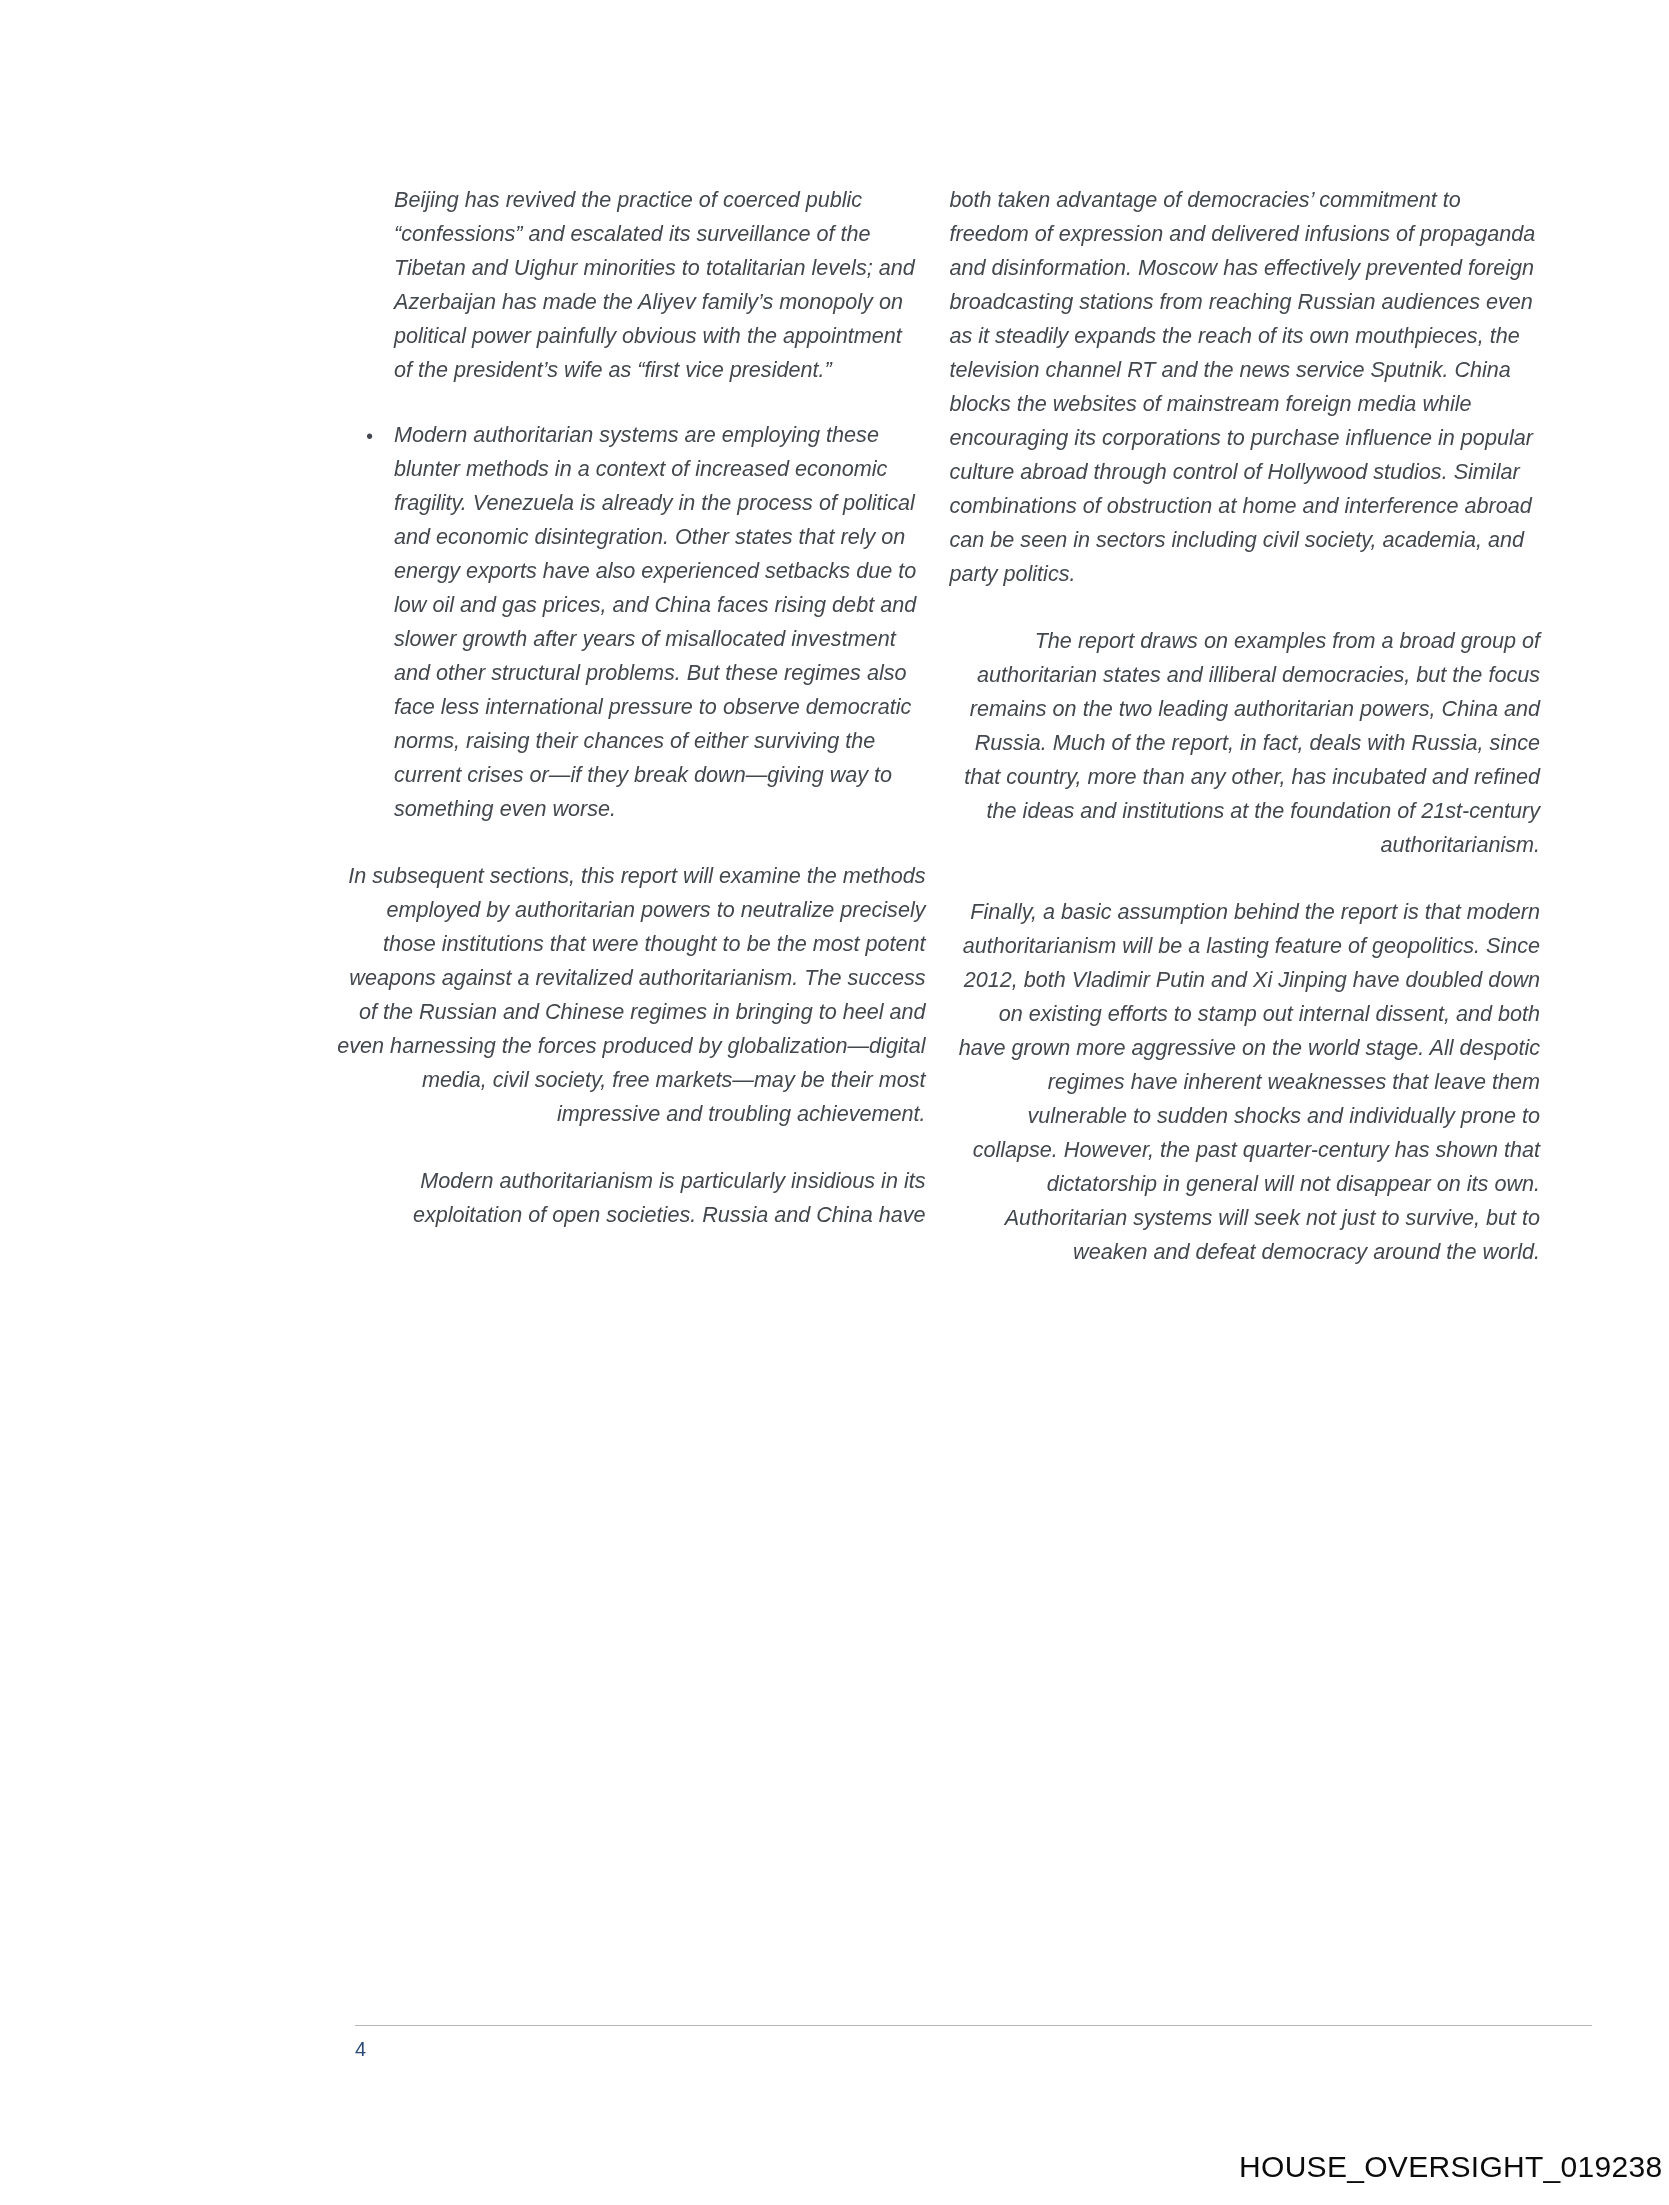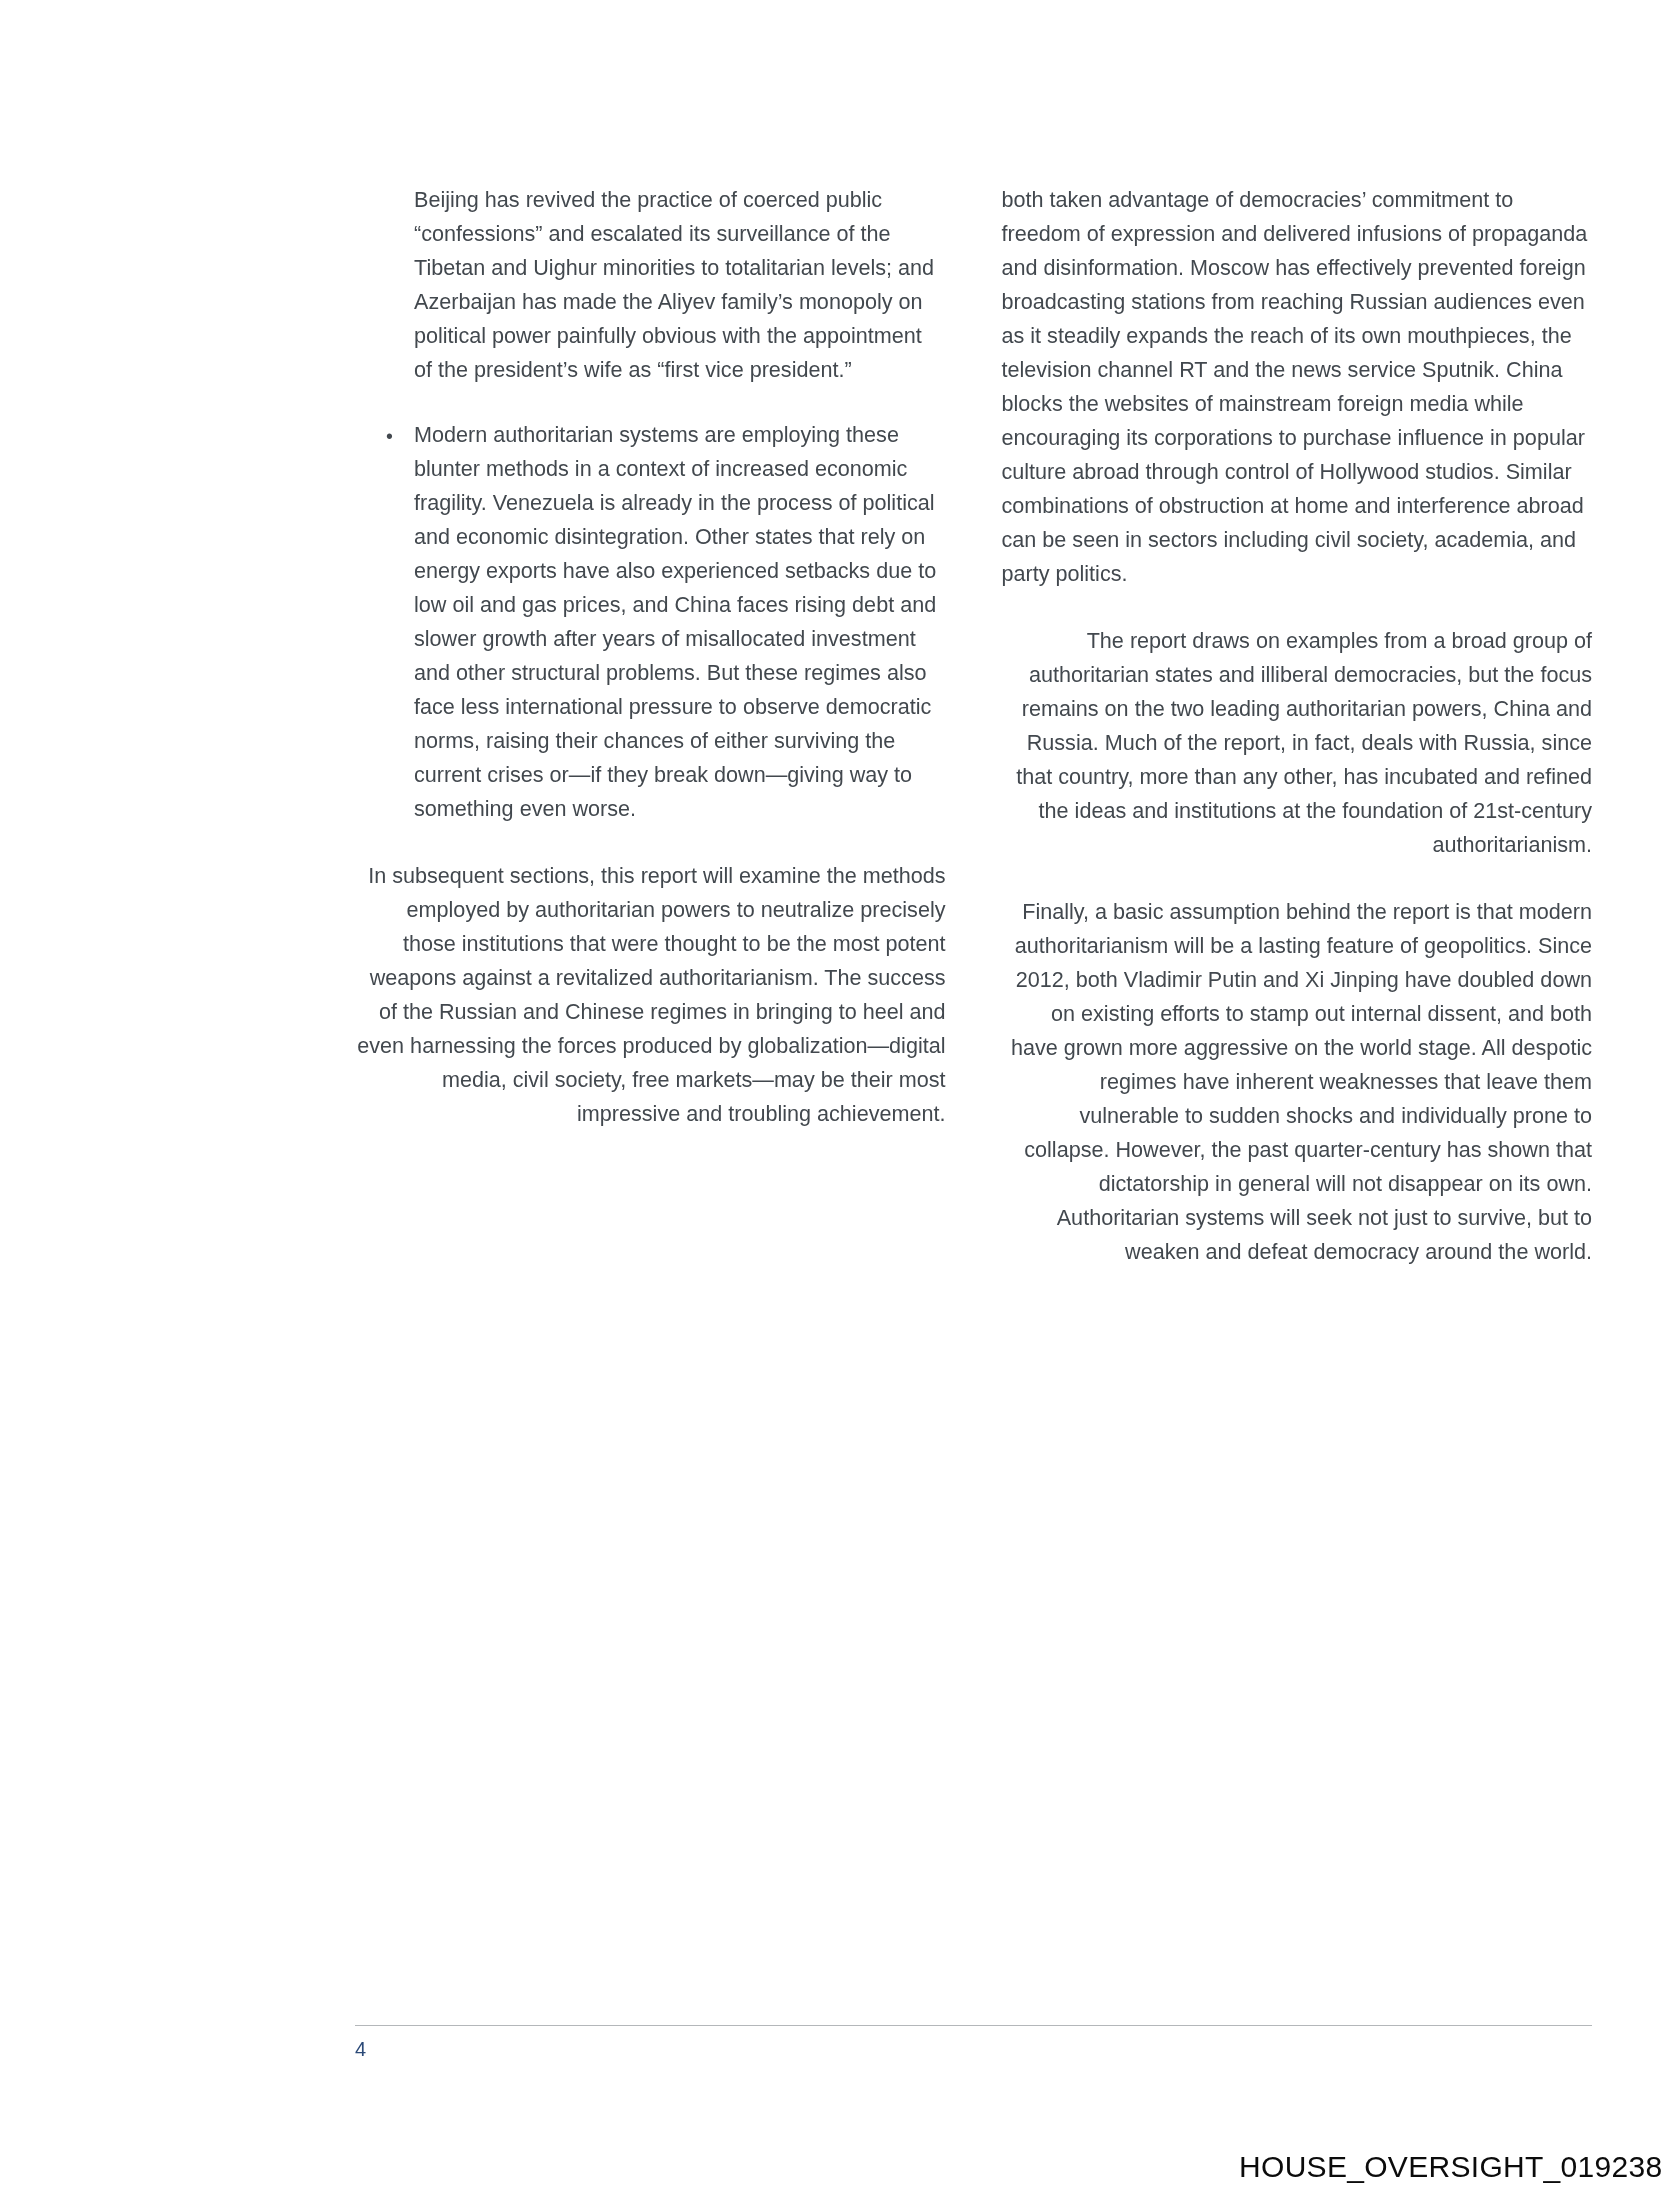--- a/index.html
+++ b/index.html
@@ -30,25 +30,26 @@
     color: #1e3765;
   }
   .header-rest {
     color: #5d6267;
     font-weight: normal;
   }
 
   
   .columns {
     position: absolute;
-    left: 355px;
+    left: 335px;
     top: 183px;
     width: 1237px;
     display: flex;
-    gap: 56px;
+    gap: 24px;
+    font-style: italic;
   }
   .col {
     width: calc((100% - 56px) / 2);
   }
   .para {
     margin: 0;
     font-size: 21.6px;
     line-height: 34px;
     color: #42484e;
     text-align: left;
@@ -113,20 +114,21 @@
     <section class="col">
       <p class="para indent">Beijing has revived the practice of coerced public “confessions” and escalated its surveillance of the Tibetan and Uighur minorities to totalitarian levels; and Azerbaijan has made the Aliyev family’s monopoly on political power painfully obvious with the appointment of the president’s wife as “first vice president.”</p>
 
       <div class="bullet-item">
         <span class="bullet-glyph">•</span>
         <p class="para">Modern authoritarian systems are employing these blunter methods in a context of increased economic fragility. Venezuela is already in the process of political and economic disintegration. Other states that rely on energy exports have also experienced setbacks due to low oil and gas prices, and China faces rising debt and slower growth after years of misallocated investment and other structural problems. But these regimes also face less international pressure to observe democratic norms, raising their chances of either surviving the current crises or—if they break down—giving way to something even worse.</p>
       </div>
 
       <p class="para spaced">In subsequent sections, this report will examine the methods employed by authoritarian powers to neutralize precisely those institutions that were thought to be the most potent weapons against a revitalized authoritarianism. The success of the Russian and Chinese regimes in bringing to heel and even harnessing the forces produced by globalization—digital media, civil society, free markets—may be their most impressive and troubling achievement.</p>
 
+      <p class="para spaced">Modern authoritarianism is particularly insidious in its exploitation of open societies. Russia and China have</p>
     </section>
 
     <section class="col">
       <p class="para">both taken advantage of democracies’ commitment to freedom of expression and delivered infusions of propaganda and disinformation. Moscow has effectively prevented foreign broadcasting stations from reaching Russian audiences even as it steadily expands the reach of its own mouthpieces, the television channel RT and the news service Sputnik. China blocks the websites of mainstream foreign media while encouraging its corporations to purchase influence in popular culture abroad through control of Hollywood studios. Similar combinations of obstruction at home and interference abroad can be seen in sectors including civil society, academia, and party politics.</p>
 
       <p class="para spaced">The report draws on examples from a broad group of authoritarian states and illiberal democracies, but the focus remains on the two leading authoritarian powers, China and Russia. Much of the report, in fact, deals with Russia, since that country, more than any other, has incubated and refined the ideas and institutions at the foundation of 21st-century authoritarianism.</p>
 
       <p class="para spaced">Finally, a basic assumption behind the report is that modern authoritarianism will be a lasting feature of geopolitics. Since 2012, both Vladimir Putin and Xi Jinping have doubled down on existing efforts to stamp out internal dissent, and both have grown more aggressive on the world stage. All despotic regimes have inherent weaknesses that leave them vulnerable to sudden shocks and individually prone to collapse. However, the past quarter-century has shown that dictatorship in general will not disappear on its own. Authoritarian systems will seek not just to survive, but to weaken and defeat democracy around the world.</p>
     </section>
 

